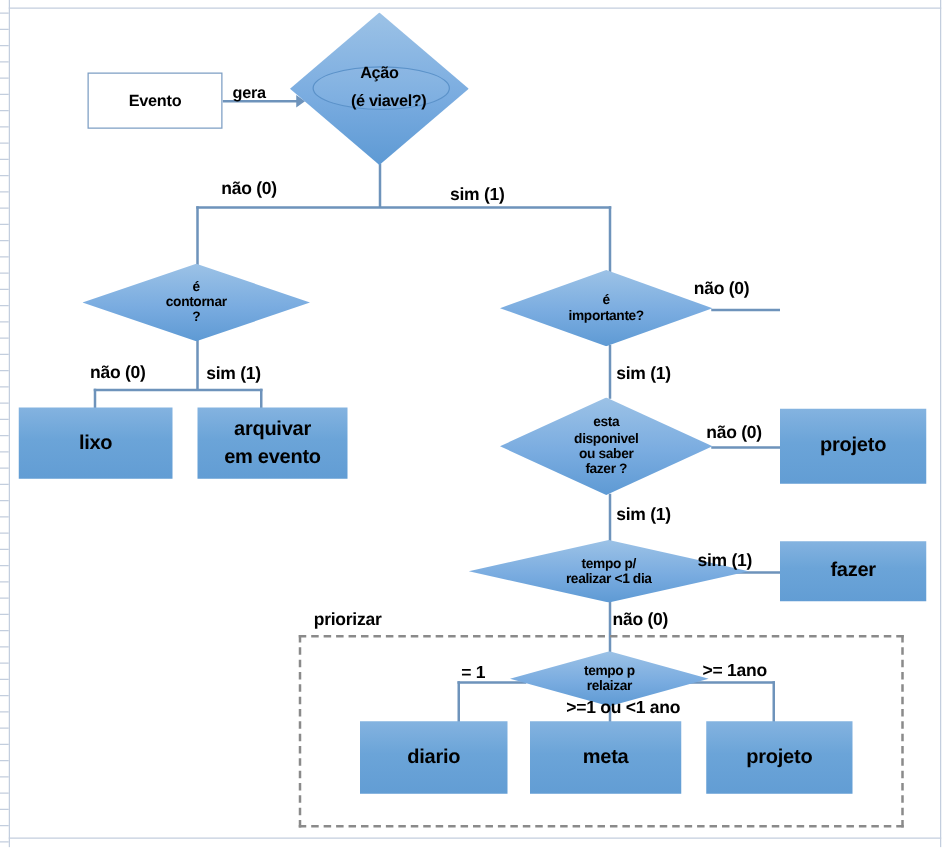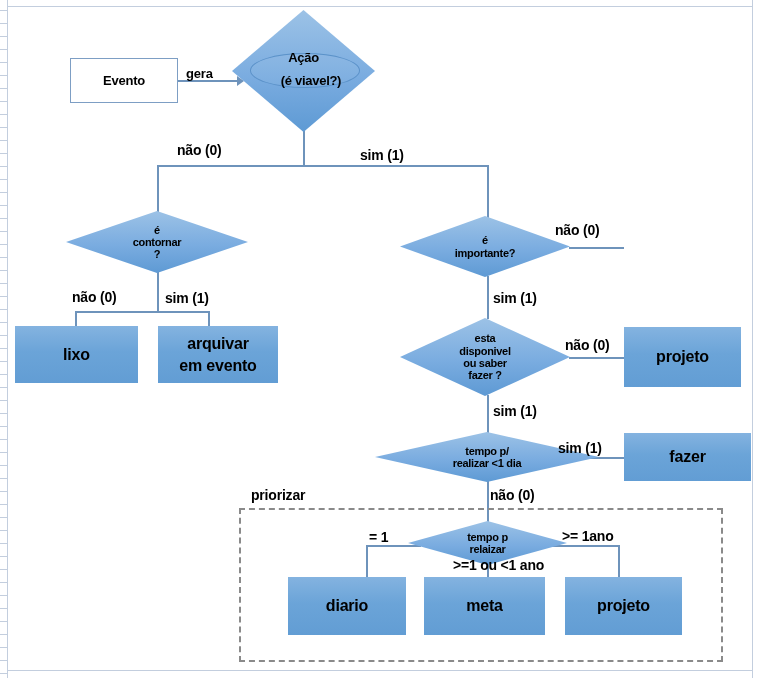--- a/index.html
+++ b/index.html
@@ -308,21 +308,21 @@
         </linearGradient>
       </defs>
       <polygon points="112,0 224,25 112,50 0,25" fill="url(#gdT1)"></polygon>
     </svg>
     <div class="diamond-label">
       <span>tempo p/</span>
       <span>realizar &lt;1 dia</span>
     </div>
   </div>
 
-  <div class="box" style="left:624px; top:433px; width:127px; height:48px;">
+  <div class="box" style="left:624px; top:433px; width:117px; height:48px;">
     <span>fazer</span>
   </div>
 
   <div class="diamond-wrap" style="left:408px; top:521px; width:159px; height:44px;">
     <svg class="diamond-shape" viewBox="0 0 159 44" preserveAspectRatio="none">
       <defs>
         <linearGradient id="gdT2" x1="0" y1="0" x2="0" y2="1">
           <stop offset="0%" stop-color="#9cc2e6"></stop>
           <stop offset="55%" stop-color="#7aace0"></stop>
           <stop offset="100%" stop-color="#5e9ad4"></stop>

